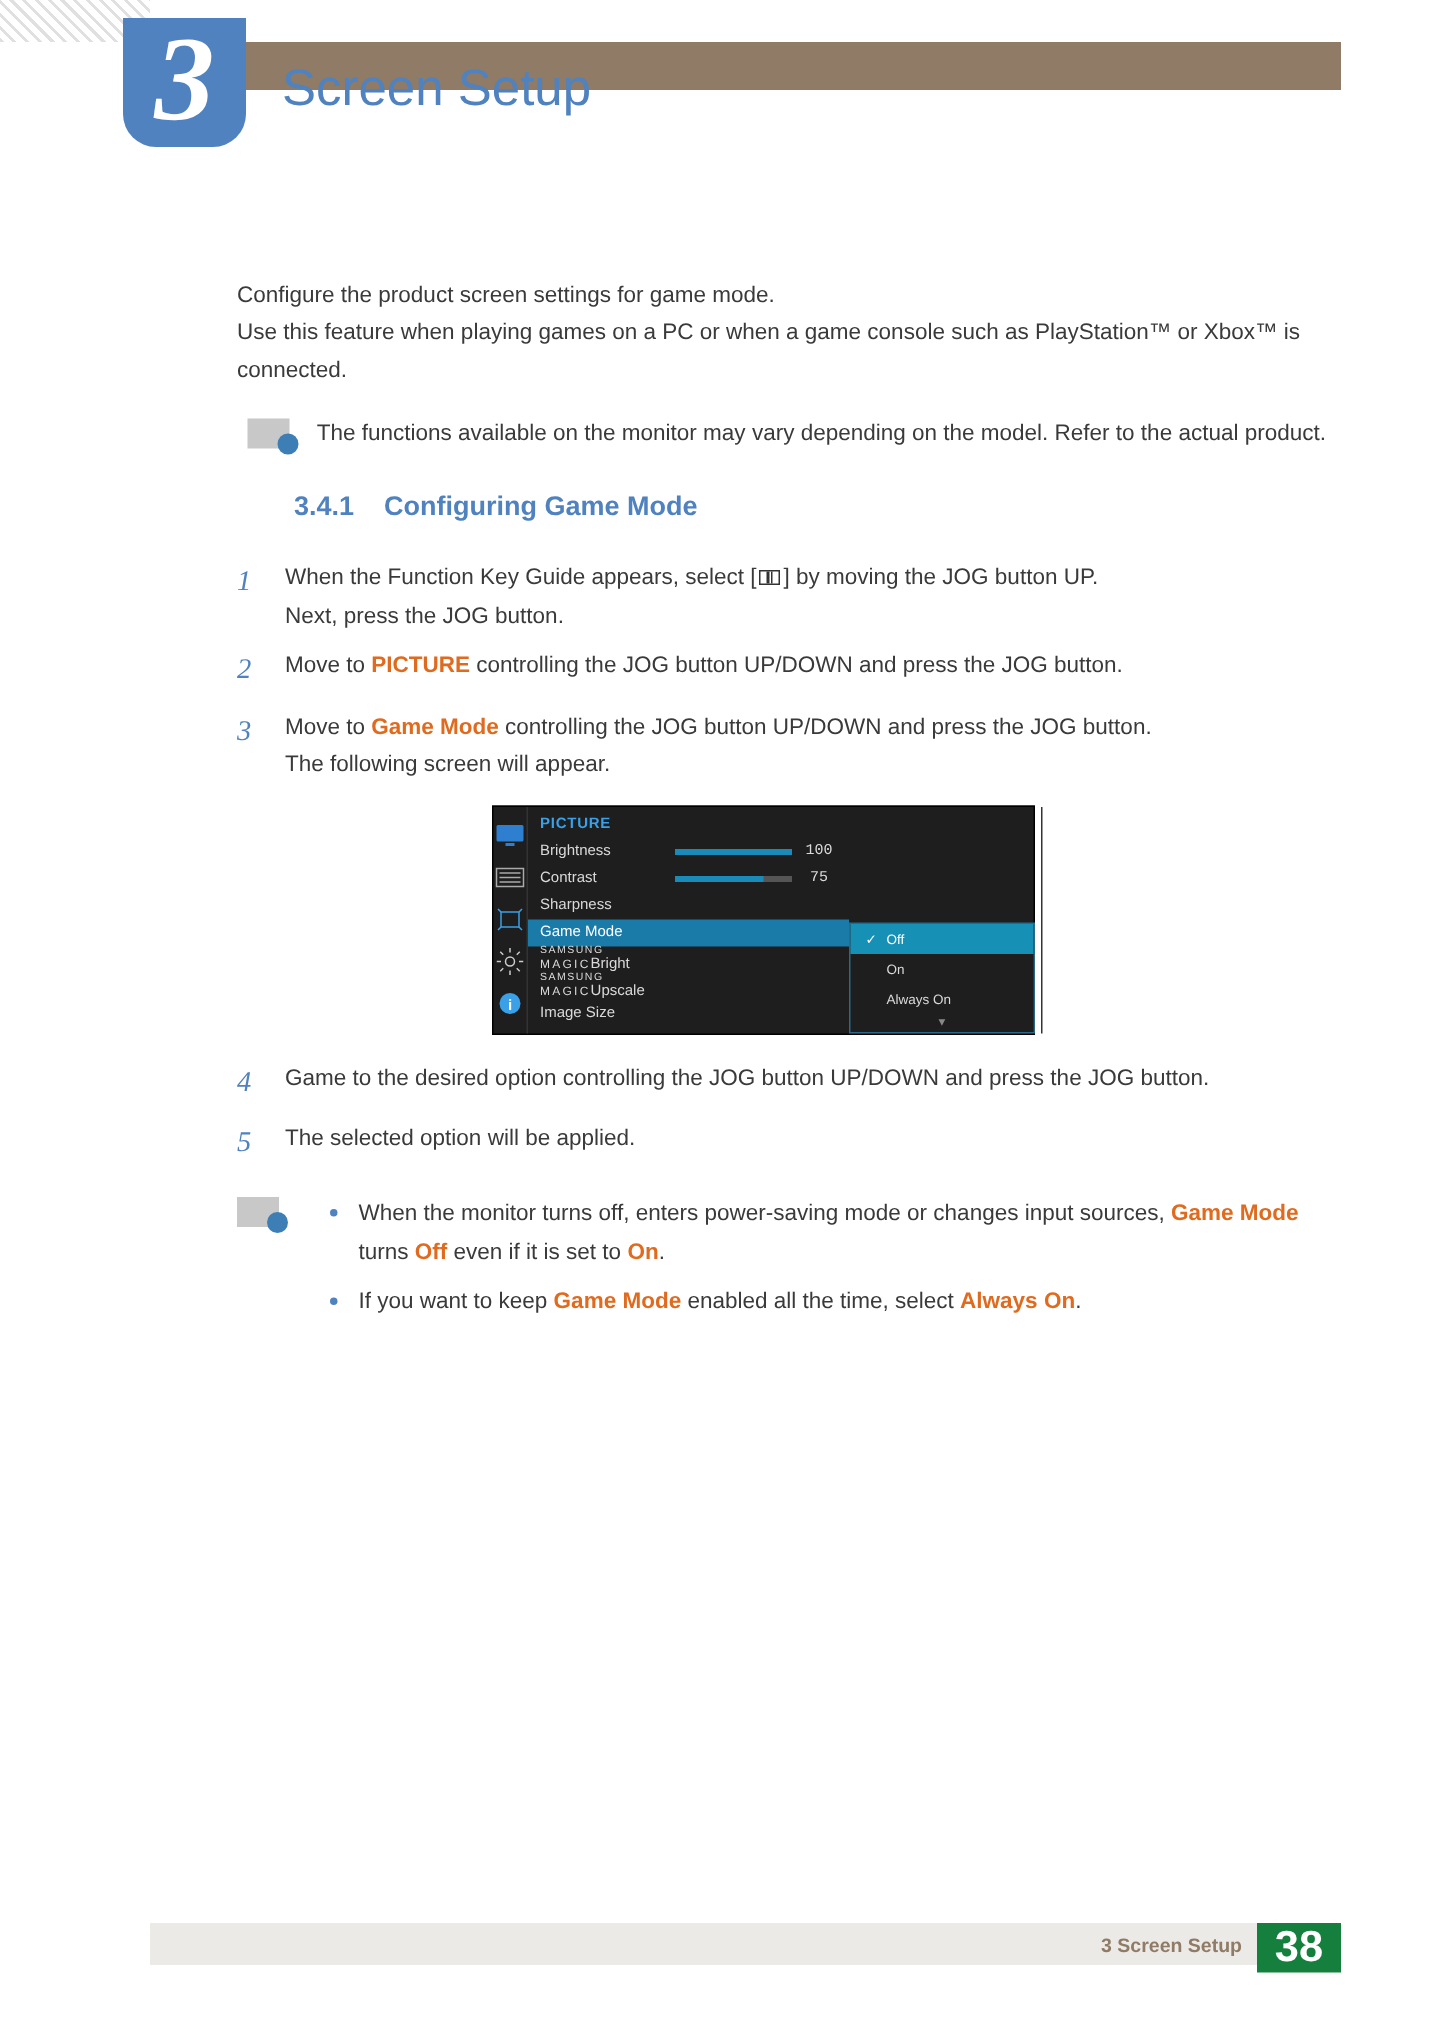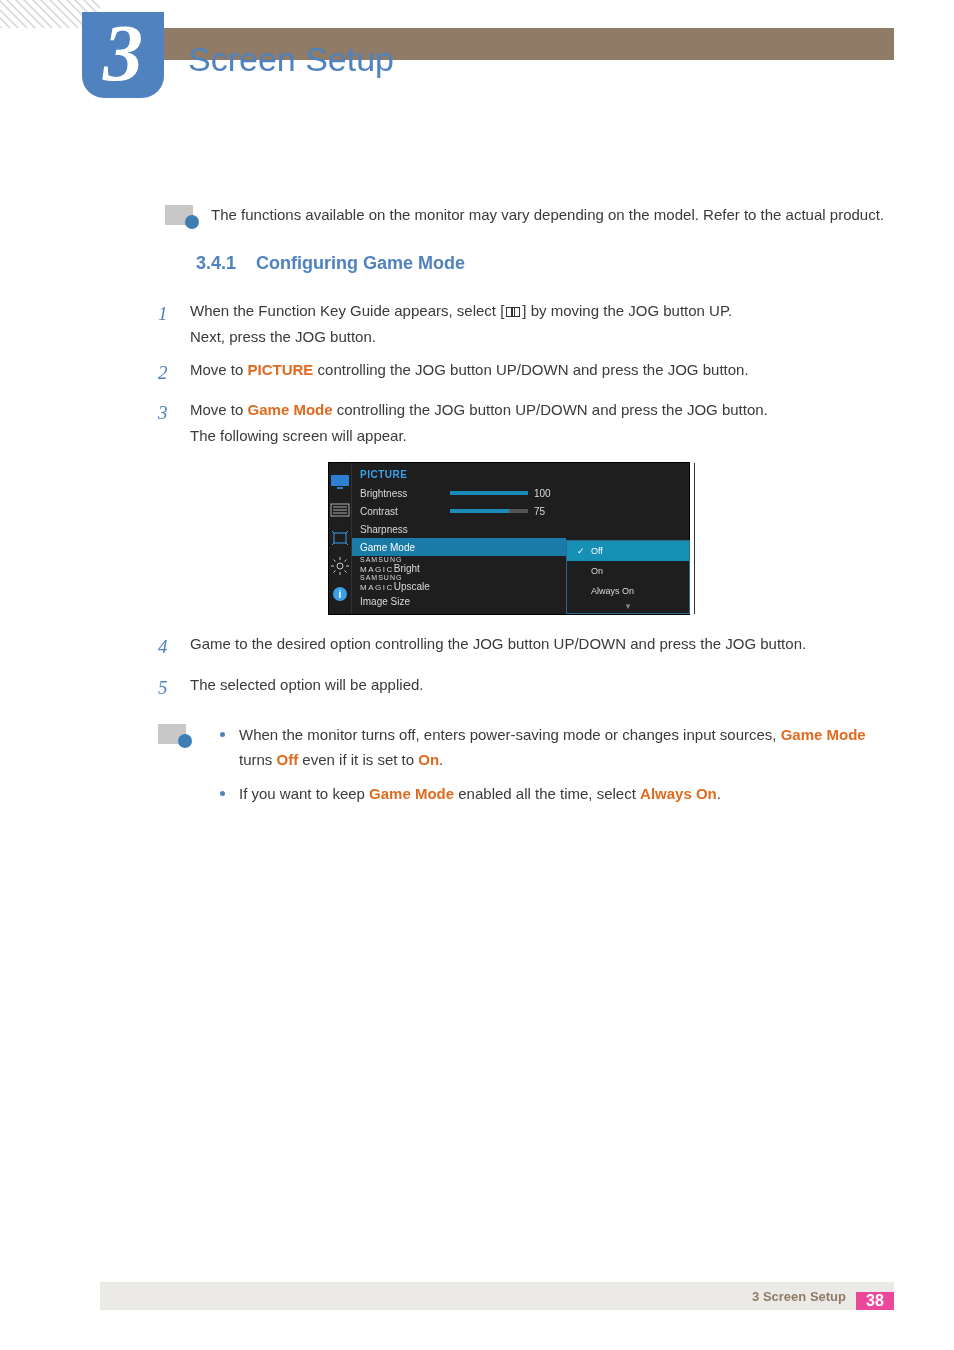--- a/index.html
+++ b/index.html
@@ -191,21 +191,21 @@
   .osd-slider {
     flex: 1;
     display: flex;
     align-items: center;
     gap: 6px;
   }
   .osd-slider .bar {
     height: 4px; width: 78px; background: #555; position: relative;
   }
   .osd-slider .bar .fill { position: absolute; left: 0; top: 0; bottom: 0; background: #1a8ab8; }
-  .osd-slider .val { width: 24px; text-align: left; font-size: 10px; }
+  .osd-slider .val { width: 24px; text-align: center; font-size: 10px; font-family: Liberation Mono, monospace; }
   .osd-right {
     width: 80px;
     padding: 6px 6px;
     font-size: 8px;
     color: #ccc;
     line-height: 1.3;
   }
   .osd-flexrow { display: flex; }
   .osd-midleft { flex: 1; }
   .note-row.wbul { margin-bottom: 4px; gap: 16px; }
@@ -224,50 +224,52 @@
   .bul .txt { flex: 1; }
 
   
   .footer {
     position: absolute;
     left: 100px; right: 60px; bottom: 40px;
     height: 28px;
     background: #eceae6;
     display: flex;
     justify-content: flex-end;
-    align-items: flex-end;
+    align-items: flex-start;
   }
   .footer .flab {
     align-self: center;
     color: #8f7b66;
     font-size: 13px;
     font-weight: bold;
     margin-right: 10px;
   }
   .footer .fpage {
-    width: 38px;
-    background: #ec4899;
+    width: 56px;
+    background: #15803d;
     color: #fff;
-    font-size: 16px;
+    font-size: 29px;
     font-weight: bold;
     display: flex;
     align-items: center;
     justify-content: center;
   }
 </style>
 </head>
 <body>
 
 <div class="top-hatch"></div>
 <div class="top-brown"></div>
 <div class="chapter-box">3</div>
 <div class="chapter-title">Screen Setup</div>
 
 <div class="content">
 
+  <p class="body-p">Configure the product screen settings for game mode.</p>
+  <p class="body-p">Use this feature when playing games on a PC or when a game console such as PlayStation™ or Xbox™ is connected.</p>
 
   <div class="note-row">
     <div class="note-icon"></div>
     <div class="note-text">The functions available on the monitor may vary depending on the model. Refer to the actual product.</div>
   </div>
 
   <h3 class="h3">
     <span class="subnum">3.4.1</span><span>Configuring Game Mode</span>
   </h3>
 

